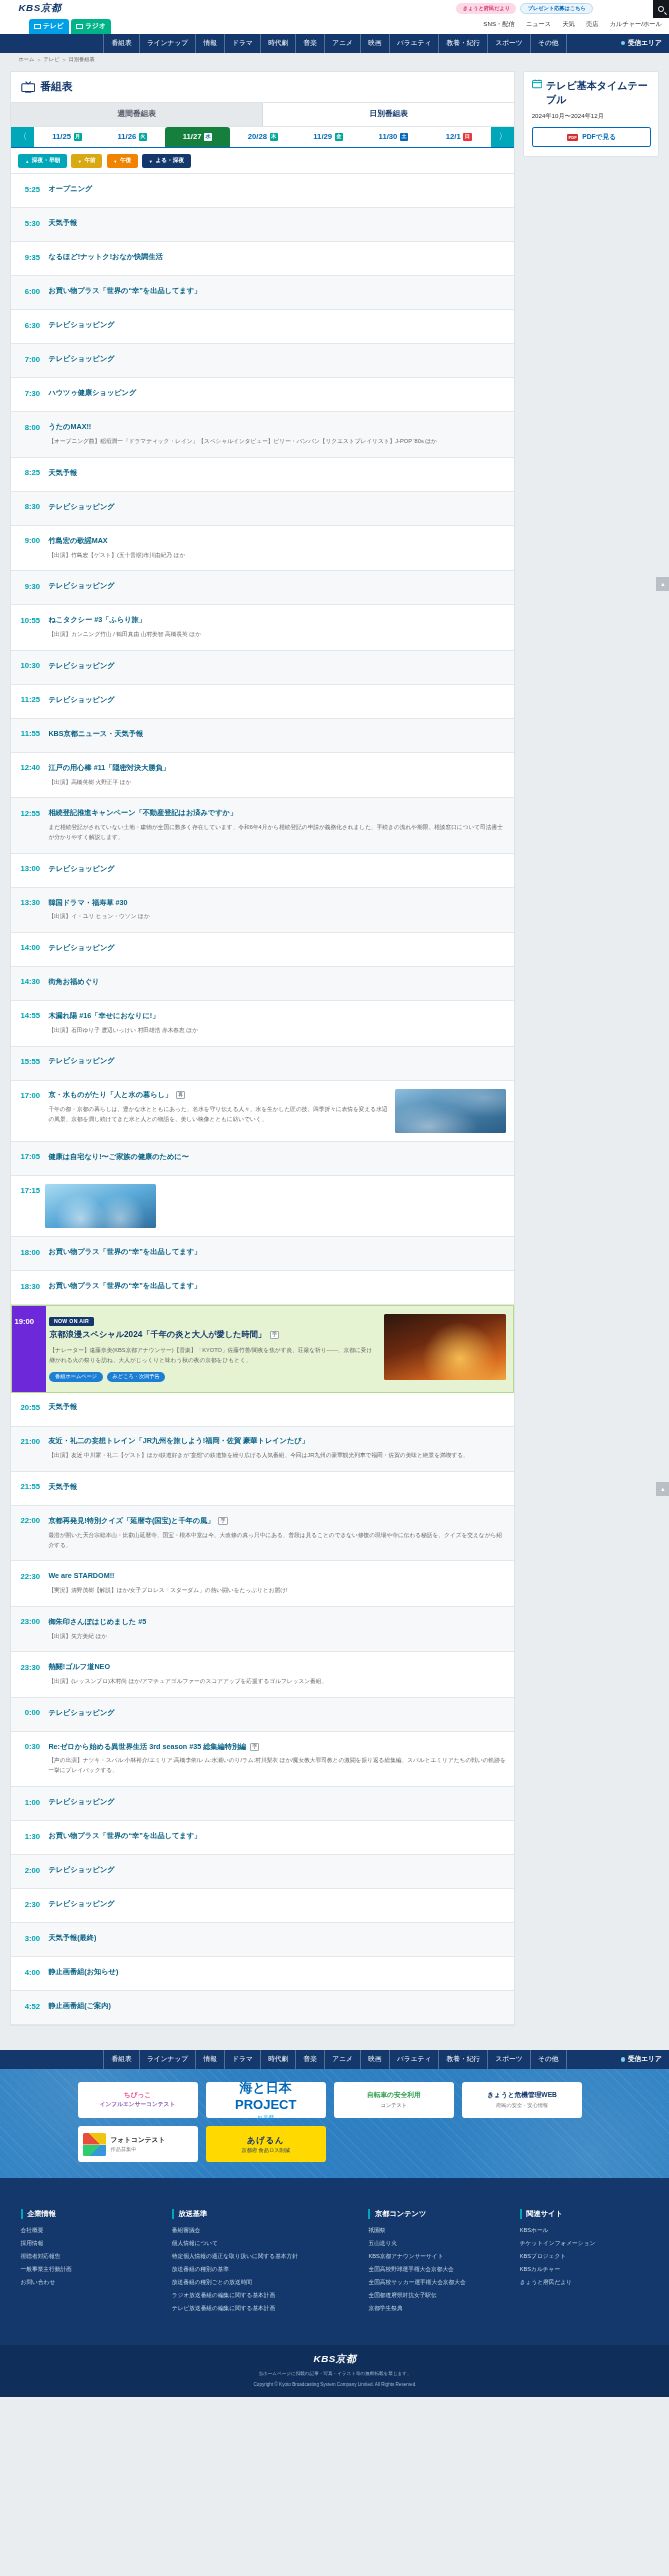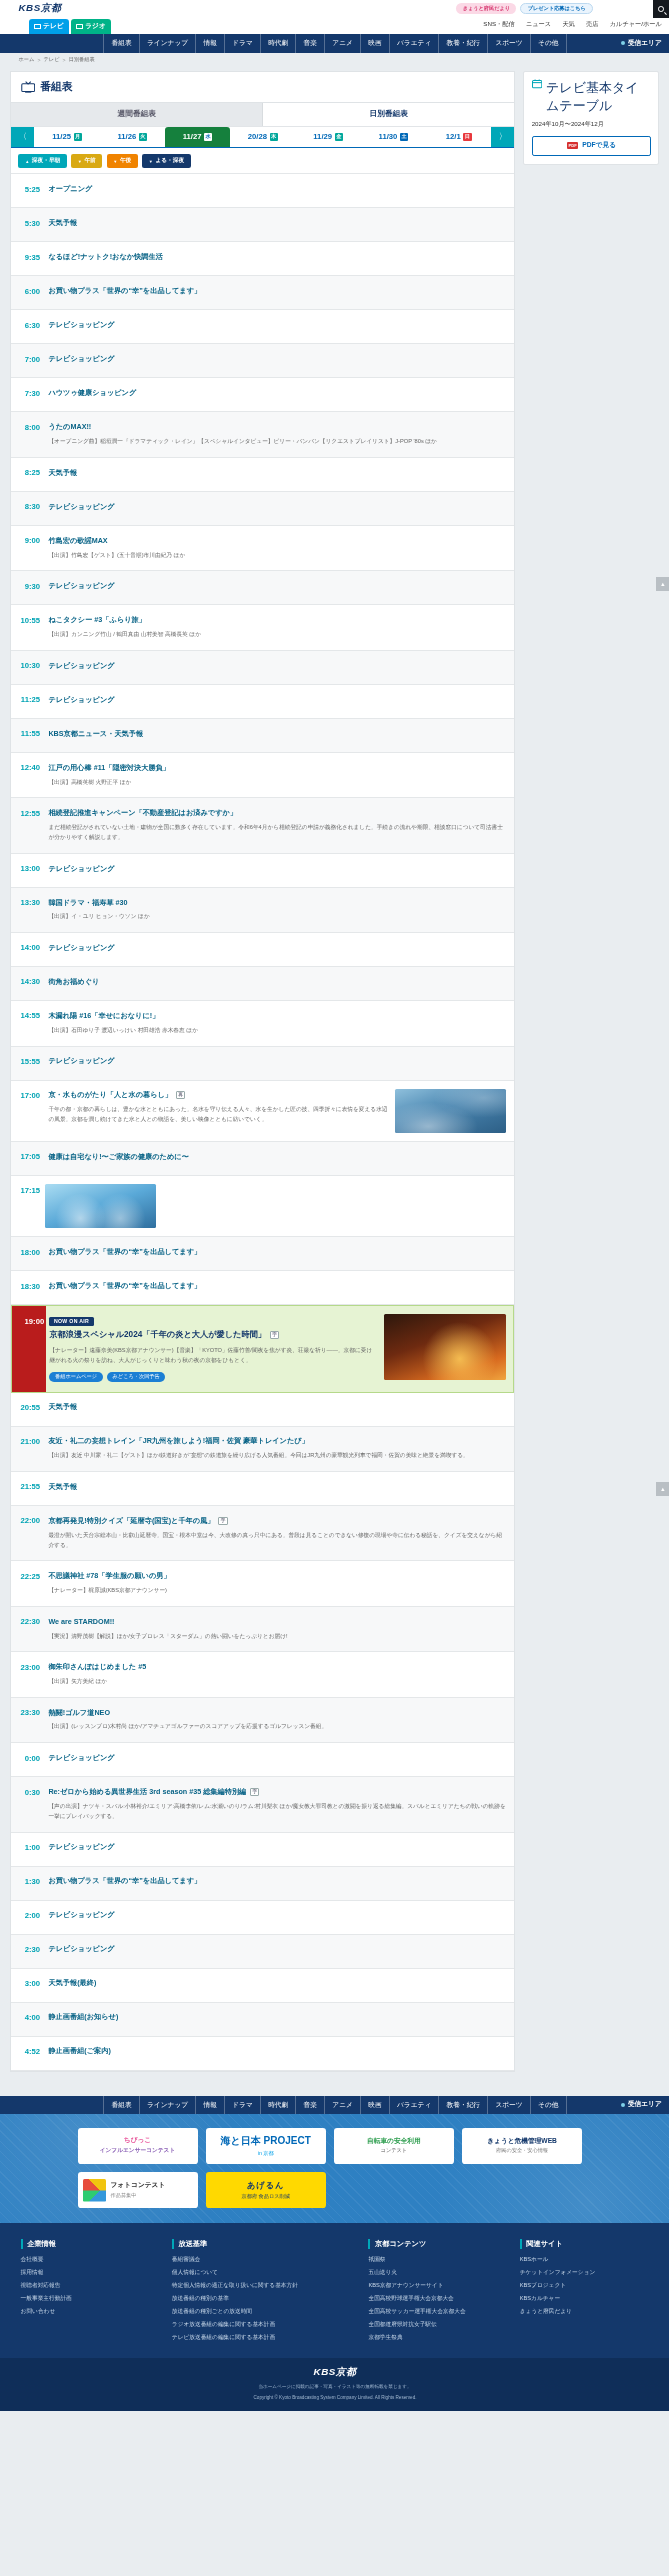--- a/index.html
+++ b/index.html
@@ -82,66 +82,66 @@
   .prog-desc{margin-top:4.1px;font-size:5.7px;color:#666;line-height:1.75}
   .flag{display:inline-block;border:0.5px solid #9aa;color:#778;font-size:4.6px;line-height:1.3;padding:0 1.5px;margin-left:3.6px;vertical-align:1px;border-radius:1px;background:#fff}
   .prog-thumb{flex:none;width:111px;height:44px;margin:8.2px 8.2px 8.2px 0;border-radius:1.5px;position:relative;overflow:hidden}
   .thumb-water{background:linear-gradient(160deg,#8fc0dc,#4985b0 45%,#2d5f86)}
   .thumb-water::after{content:"";position:absolute;inset:0;background:radial-gradient(ellipse at 30% 85%,rgba(255,255,255,.45),transparent 45%),radial-gradient(ellipse at 80% 20%,rgba(255,255,255,.3),transparent 40%)}
   .thumb-days{background:linear-gradient(160deg,#aadcf2,#5aa9d8 50%,#2f6f9f)}
   .thumb-days::after{content:"";position:absolute;inset:0;background:radial-gradient(circle at 32% 78%,rgba(255,255,255,.55),transparent 30%),radial-gradient(circle at 68% 78%,rgba(255,255,255,.45),transparent 30%)}
   .thumb-fire{background:linear-gradient(160deg,#2c170c,#6e2a10 40%,#d86a1f 78%,#f0a53f)}
   .thumb-fire::after{content:"";position:absolute;inset:0;background:radial-gradient(circle at 62% 68%,rgba(255,205,90,.85),transparent 42%)}
   .prog-row.highlight{background:#e6f3d3;border:1px solid #b5d98a}
-  .prog-row.highlight .prog-time{background:#b91c1c;color:#fff;text-align:right;padding:10.3px 2.1px}
+  .prog-row.highlight .prog-time{background:#6d28d9;color:#fff;text-align:left;padding:10.3px 2.1px}
   .badge-line{margin-bottom:3.6px}
   .badge-onair{display:inline-block;background:#14386b;color:#fff;font-size:5.2px;font-weight:bold;letter-spacing:0.3px;padding:1.5px 4.6px;border-radius:1.5px}
   .prog-row.highlight .prog-title{font-size:8.2px;color:#14386b}
   .prog-row.highlight .prog-thumb{width:122px;height:66px;margin:7.2px 7.2px 7.2px 0}
   .prog-tags{margin-top:3.1px}
   .tag-chip{display:inline-block;background:#1c7fd4;color:#fff;font-size:5.2px;padding:1.5px 5.7px;border-radius:5.2px;margin-right:4.1px;margin-top:3.1px;cursor:pointer}
 
   
   .side-card{background:#fff;border:0.5px solid #dfe3e6;border-radius:2.1px;padding:7.2px 7.2px 8.2px}
   .side-title-row{display:flex;align-items:flex-start;gap:4.1px}
-  .side-title{color:#14386b;font-weight:normal;font-size:13px;line-height:1.4}
+  .side-title{color:#14386b;font-weight:bold;font-size:10px;line-height:1.4}
   .side-period{font-size:6.2px;color:#333;margin:4.6px 0 6.7px}
   .pdf-btn{display:flex;align-items:center;justify-content:center;gap:4.1px;border:0.5px solid #0068b7;color:#0068b7;font-size:6.7px;font-weight:bold;padding:4.6px;border-radius:2.1px;background:#fff;cursor:pointer}
   .pdf-ico{background:#d62f2f;color:#fff;font-size:4.1px;font-weight:bold;padding:1px 1.5px;border-radius:1px}
 
   
   .page-top-btn{position:absolute;right:0;width:14.4px;height:14.4px;background:#b9bfc4;color:#fff;display:flex;align-items:center;justify-content:center;font-size:5.7px;cursor:pointer}
   #ptb1{top:577px}
   #ptb2{top:1482px}
 
   
   .banner-sec{background:#2e80c2;background-image:repeating-linear-gradient(45deg,rgba(255,255,255,.06) 0 1px,transparent 1px 7.2px),radial-gradient(circle at 12% 20%,rgba(255,255,255,.10),transparent 26%),radial-gradient(circle at 88% 80%,rgba(255,255,255,.10),transparent 26%);padding:13.4px 0 15.5px}
   .banner-grid{width:515px;margin:0 auto;display:flex;flex-wrap:wrap;gap:8.2px}
   .banner-card{width:120px;height:36px;background:#fff;border-radius:3.1px;display:flex;flex-direction:column;align-items:center;justify-content:center;cursor:pointer;padding:3.1px 5.2px;text-align:center;gap:1.5px}
   .banner-line1{font-weight:bold;font-size:6.7px}
   .banner-line2{font-size:5.2px}
   .banner-pink .banner-line1{color:#e85298}
   .banner-pink .banner-line2{color:#8a5fb5;font-weight:bold;font-size:5.7px}
-  .banner-umi .banner-line1{color:#0068b7;font-size:10px}
+  .banner-umi .banner-line1{color:#0068b7;font-size:13px}
   .banner-umi .banner-line2{color:#00a0e9}
   .banner-green .banner-line1{color:#2e9e4f}
   .banner-green .banner-line2{color:#555}
   .banner-navy .banner-line1{color:#14386b}
   .banner-navy .banner-line2{color:#777}
   .banner-photo{position:relative;padding-left:33px;align-items:flex-start;text-align:left}
   .banner-photo::before{content:"";position:absolute;left:5.2px;top:7.2px;width:23px;height:23px;border-radius:1.5px;background:linear-gradient(45deg,#e74c3c 0 50%,#f1c40f 50%),linear-gradient(135deg,#2ecc71 0 50%,#3498db 50%);background-size:100% 50%;background-repeat:no-repeat;background-position:top,bottom}
   .banner-photo .banner-line1{color:#333}
   .banner-photo .banner-line2{color:#888}
   .banner-yellow{background:#ffd900}
   .banner-yellow .banner-line1{color:#14386b;font-size:8.2px;letter-spacing:1px}
   .banner-yellow .banner-line2{color:#14386b}
 
   
   .footer{background:#14386b;padding:15.5px 20.6px 12.4px}
-  .footer-cols{display:flex;gap:21.6px;max-width:629px;margin:0 auto}
+  .footer-cols{display:flex;gap:21.6px;max-width:629px;margin:16px auto}
   .f-col{flex:1;min-width:0}
   .f-col.wide{flex:1.35}
   .f-head{font-size:7.2px;font-weight:bold;color:#fff;border-left:2.1px solid #00a7b8;padding-left:4.6px;margin-bottom:6.7px}
   .f-item{font-size:5.7px;color:#c9d9ea;margin:4.1px 0;cursor:pointer;line-height:1.55}
   .footer-bottom{background:#0f2e59;text-align:center;padding:8.2px 0 9.3px}
   .f-logo{font-size:9.8px;font-weight:bold;font-style:italic;color:#fff;letter-spacing:0.5px;cursor:pointer;display:inline-block}
   .f-copy{font-size:4.6px;color:#9fb6cf;margin-top:3.6px;line-height:1.6}
 </style>
 </head>
 <body>
@@ -490,27 +490,20 @@
           </div>
         </div>
         <div class="prog-row">
           <div class="prog-time">22:00</div>
           <div class="prog-main">
             <div class="prog-title">京都再発見!特別クイズ「延暦寺(国宝)と千年の風」<span class="flag">字</span></div>
             <div class="prog-desc">最澄が開いた天台宗総本山・比叡山延暦寺。国宝・根本中堂は今、大改修の真っ只中にある。普段は見ることのできない修復の現場や寺に伝わる秘話を、クイズを交えながら紹介する。</div>
           </div>
         </div>
         <div class="prog-row">
-          <div class="prog-time">22:25</div>
-          <div class="prog-main">
-            <div class="prog-title">不思議神社 #78「学生服の願いの男」</div>
-            <div class="prog-desc">【ナレーター】梶原誠(KBS京都アナウンサー)</div>
-          </div>
-        </div>
-        <div class="prog-row">
           <div class="prog-time">22:30</div>
           <div class="prog-main">
             <div class="prog-title">We are STARDOM!!</div>
             <div class="prog-desc">【実況】清野茂樹【解説】ほか/女子プロレス「スターダム」の熱い闘いをたっぷりとお届け!</div>
           </div>
         </div>
         <div class="prog-row">
           <div class="prog-time">23:00</div>
           <div class="prog-main">
             <div class="prog-title">御朱印さんぽはじめました #5</div>

